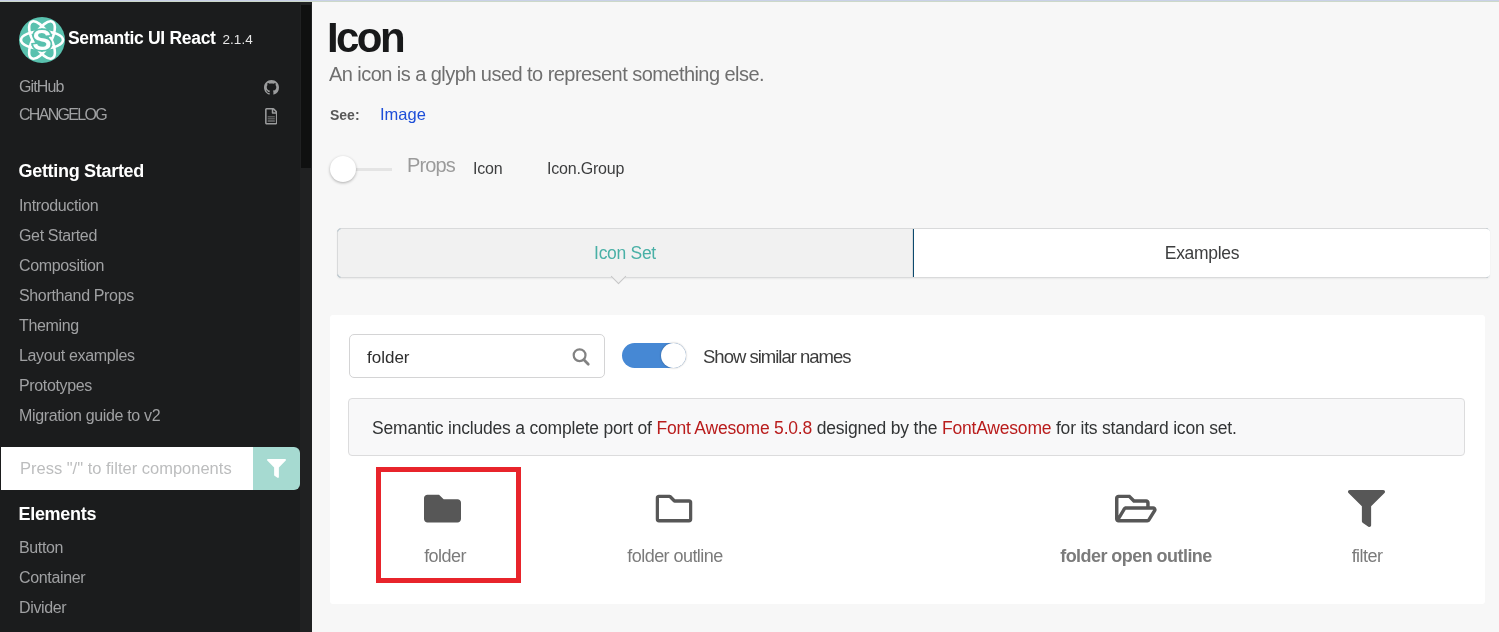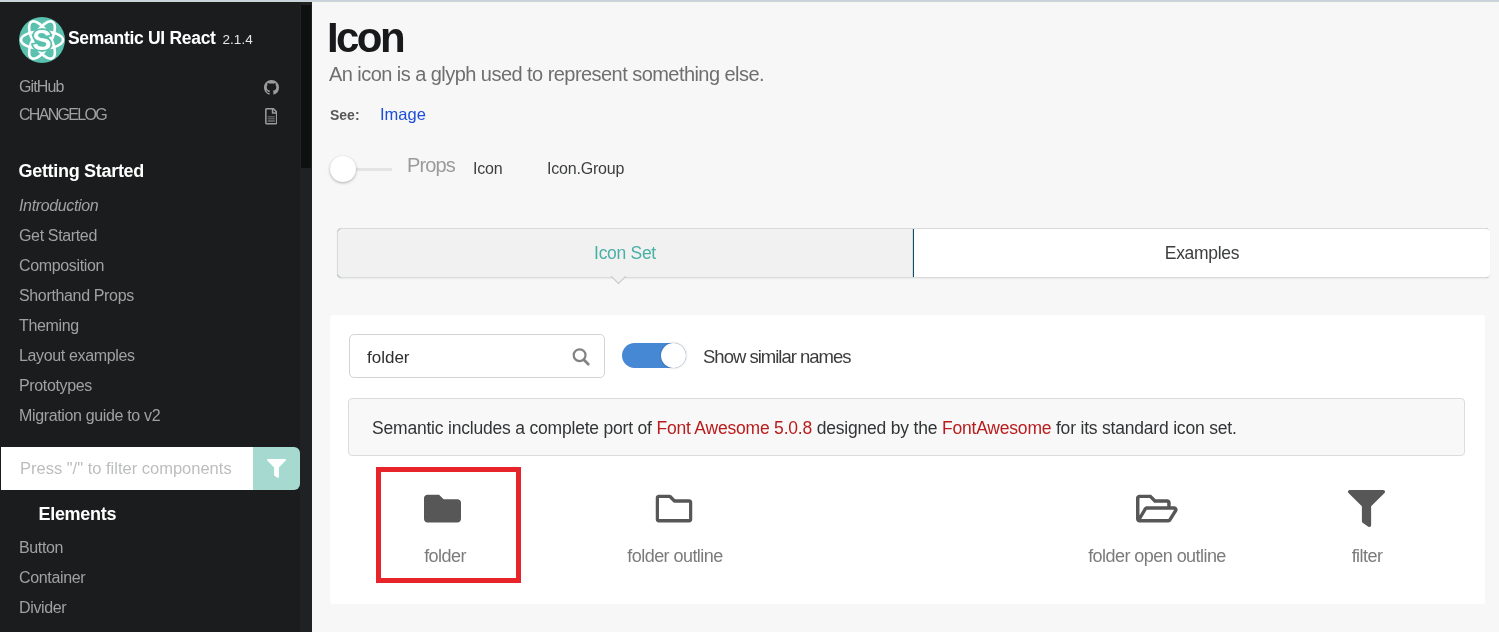--- a/index.html
+++ b/index.html
@@ -79,39 +79,39 @@
   <div class="brand">Semantic UI React<span class="ver">2.1.4</span></div>
   <div class="sb-item" style="top:76px; font-size:16px; letter-spacing:-0.9px;">GitHub</div>
   <svg class="gh-ic" style="top:78px;" width="15" height="15" viewBox="0 0 16 16" fill="#9b9c9d">
       <path d="M8 0C3.58 0 0 3.58 0 8c0 3.54 2.29 6.53 5.47 7.59.4.07.55-.17.55-.38 0-.19-.01-.82-.01-1.49-2.01.37-2.53-.49-2.69-.94-.09-.23-.48-.94-.82-1.13-.28-.15-.68-.52-.01-.53.63-.01 1.08.58 1.23.82.72 1.21 1.87.87 2.33.66.07-.52.28-.87.51-1.07-1.78-.2-3.64-.89-3.64-3.95 0-.87.31-1.59.82-2.15-.08-.2-.36-1.02.08-2.12 0 0 .67-.21 2.2.82.64-.18 1.32-.27 2-.27s1.36.09 2 .27c1.53-1.04 2.2-.82 2.2-.82.44 1.1.16 1.92.08 2.12.51.56.82 1.27.82 2.15 0 3.07-1.87 3.75-3.65 3.95.29.25.54.73.54 1.48 0 1.07-.01 1.93-.01 2.2 0 .21.15.46.55.38A8.01 8.01 0 0 0 16 8c0-4.42-3.58-8-8-8z"></path>
     </svg>
   <div class="sb-item" style="top:104px; font-size:16px; letter-spacing:-1.7px;">CHANGELOG</div>
   <svg class="gh-ic" style="top:106px; right:35px;" width="12.5" height="16.5" viewBox="0 0 384 512" fill="#9b9c9d">
       <path d="M369.9 97.9L286 14C277 5 264.8-.1 252.1-.1H48C21.5 0 0 21.5 0 48v416c0 26.5 21.5 48 48 48h288c26.5 0 48-21.5 48-48V131.9c0-12.7-5.1-25-14.1-34zM332.1 128H256V51.9l76.1 76.1zM48 464V48h160v104c0 13.3 10.7 24 24 24h104v288H48zm32-48h224v-16c0-6.6-5.4-12-12-12H92c-6.6 0-12 5.4-12 12v16zm0-64h224v-16c0-6.6-5.4-12-12-12H92c-6.6 0-12 5.4-12 12v16zm0-64h224v-16c0-6.6-5.4-12-12-12H92c-6.6 0-12 5.4-12 12v16z"></path>
     </svg>
   <div class="sb-head" style="top:159px;">Getting Started</div>
-  <div class="sb-item" style="top:195px;font-style:italic;">Introduction</div>
+  <div class="sb-item" style="top:195px;">Introduction</div>
   <div class="sb-item" style="top:225px;">Get Started</div>
   <div class="sb-item" style="top:255px;">Composition</div>
   <div class="sb-item" style="top:285px;">Shorthand Props</div>
   <div class="sb-item" style="top:315px;">Theming</div>
   <div class="sb-item" style="top:345px;">Layout examples</div>
   <div class="sb-item" style="top:375px;">Prototypes</div>
   <div class="sb-item" style="top:405px;">Migration guide to v2</div>
   <div class="sb-search">
     <div class="sb-input">
         <div class="sb-ph">Press "/" to filter components</div>
       </div>
     <div class="sb-btn">
       <svg style="position:absolute;left:14px;top:12px;" width="19" height="19" viewBox="0 0 512 512" fill="#fff">
           <path d="M487.976 0H24.028C2.71 0-8.047 25.866 7.058 40.971L192 225.941V432c0 7.831 3.821 15.17 10.237 19.662l80 55.98C298.02 518.69 320 507.493 320 487.98V225.941L504.947 40.971C520.021 25.896 509.338 0 487.976 0z"></path>
         </svg>
     </div>
   </div>
-  <div class="sb-head" style="top:502px;margin-left:20px;">Elements</div>
+  <div class="sb-head" style="top:502px;">Elements</div>
   <div class="sb-item" style="top:537px;">Button</div>
   <div class="sb-item" style="top:567px;">Container</div>
   <div class="sb-item" style="top:597px;">Divider</div>
   <div class="sb-track"></div>
   <div class="sb-thumb"></div>
 </div>
 
 <div class="main">
   <h1 class="title">Icon</h1>
   <div class="subtitle">An icon is a glyph used to represent something else.</div>
@@ -150,21 +150,21 @@
               <path d="M464 128H272l-64-64H48C21.49 64 0 85.49 0 112v288c0 26.51 21.49 48 48 48h416c26.51 0 48-21.49 48-48V176c0-26.51-21.49-48-48-48z"></path>
             </svg></div>
         <div class="lb">folder</div>
       </div>
       <div class="cell cell2" style="left:230px;">
         <div class="ic"><svg height="37" viewBox="0 0 512 512" fill="#575757">
               <path d="M464 128H272l-54.63-54.63c-6-6-14.14-9.37-22.63-9.37H48C21.49 64 0 85.49 0 112v288c0 26.51 21.49 48 48 48h416c26.51 0 48-21.49 48-48V176c0-26.51-21.49-48-48-48zm0 272H48V112h140.12l54.63 54.63c6 6 14.14 9.37 22.63 9.37H464v224z"></path>
             </svg></div>
         <div class="lb">folder outline</div>
       </div>
-      <div class="cell cell4" style="left:712px;">
+      <div class="cell cell4" style="left:691px;font-weight:bold;">
         <div class="ic"><svg height="37" viewBox="0 0 576 512" fill="#575757">
               <path d="M527.9 224H480v-48c0-26.5-21.5-48-48-48H272l-64-64H48C21.5 64 0 85.5 0 112v288c0 26.5 21.5 48 48 48h400c16.5 0 31.9-8.5 40.7-22.6l79.9-128c20-31.9-3-73.4-40.7-73.4zM48 118c0-3.3 2.7-6 6-6h134.1l64 64H426c3.3 0 6 2.7 6 6v42H152c-16.8 0-32.4 8.8-41.1 23.2L48 351.4zm400 282H72l77.2-128H528z"></path>
             </svg></div>
         <div class="lb">folder open outline</div>
       </div>
       <div class="cell cell5" style="left:922px;">
         <div class="ic"><svg height="37" viewBox="0 0 512 512" fill="#575757">
               <path d="M487.976 0H24.028C2.71 0-8.047 25.866 7.058 40.971L192 225.941V432c0 7.831 3.821 15.17 10.237 19.662l80 55.98C298.02 518.69 320 507.493 320 487.98V225.941L504.947 40.971C520.021 25.896 509.338 0 487.976 0z"></path>
             </svg></div>
         <div class="lb">filter</div>

